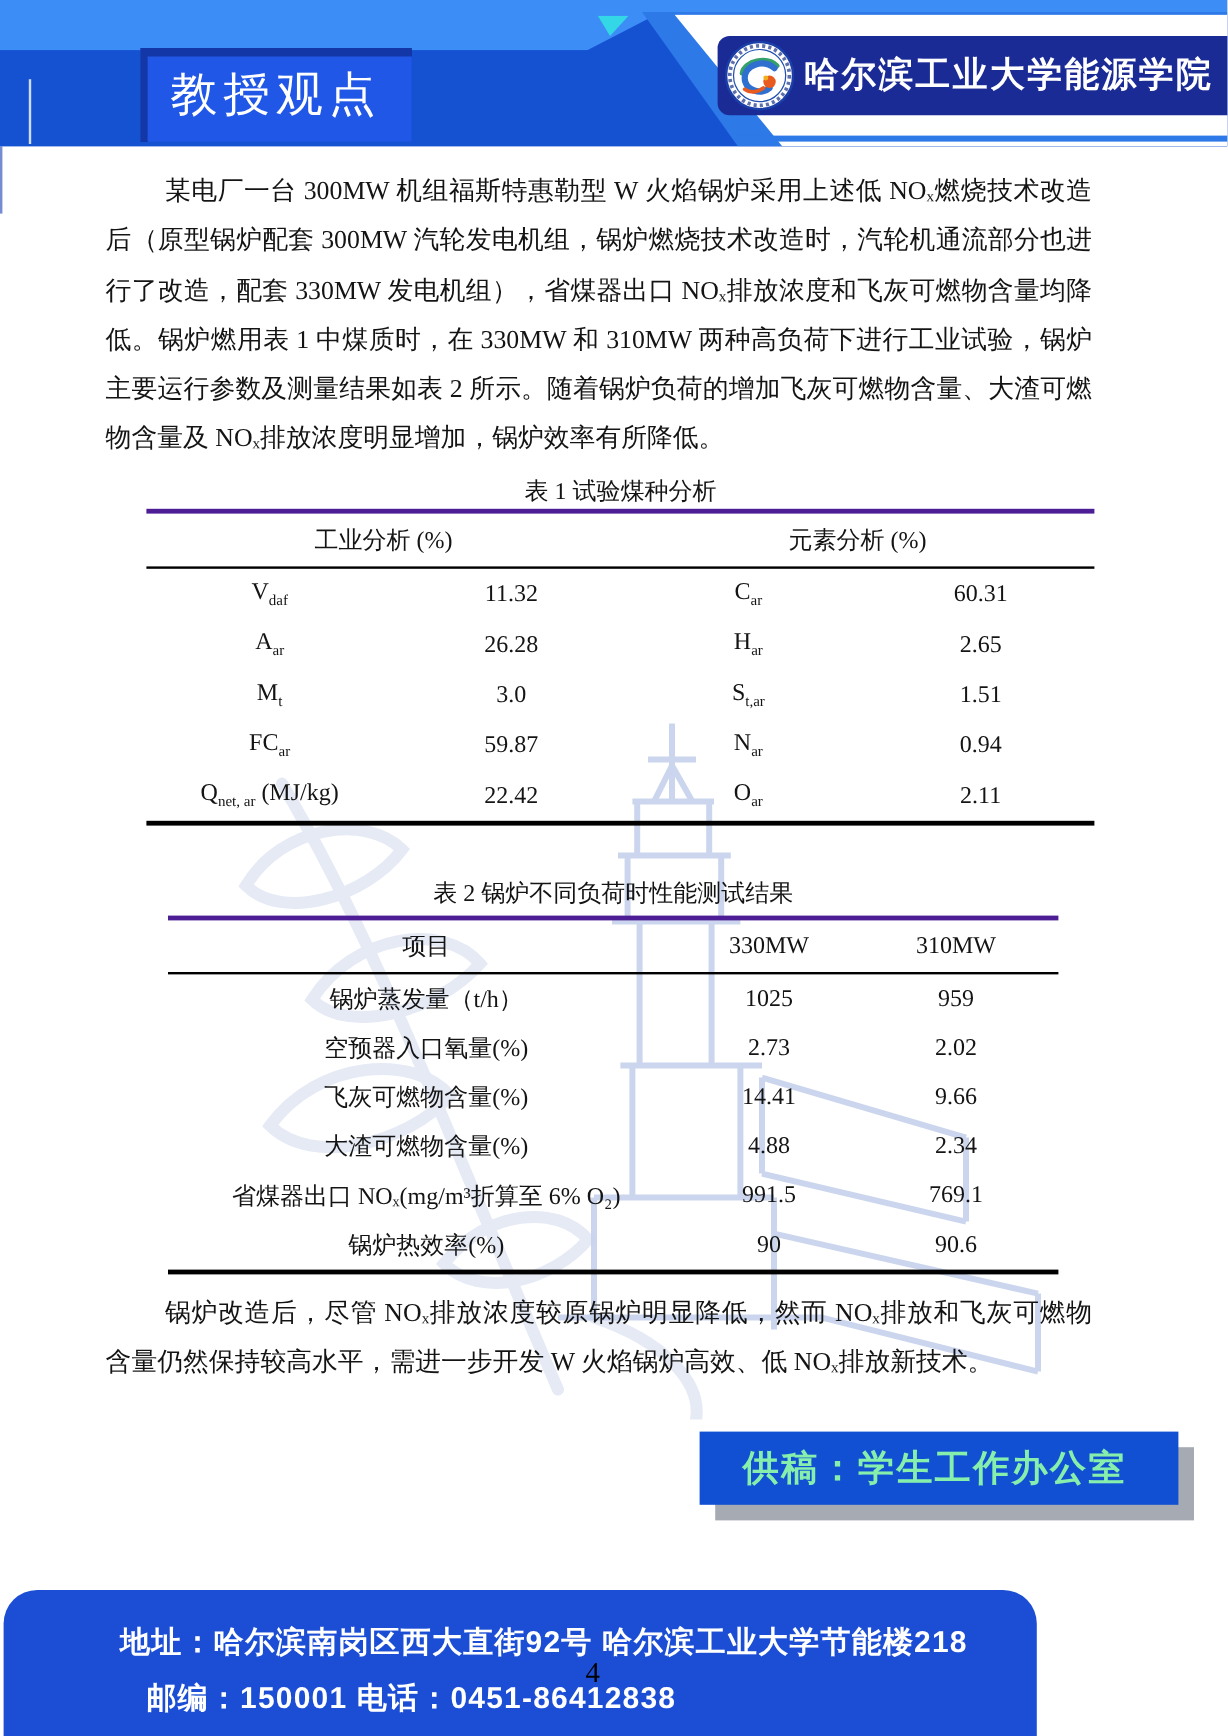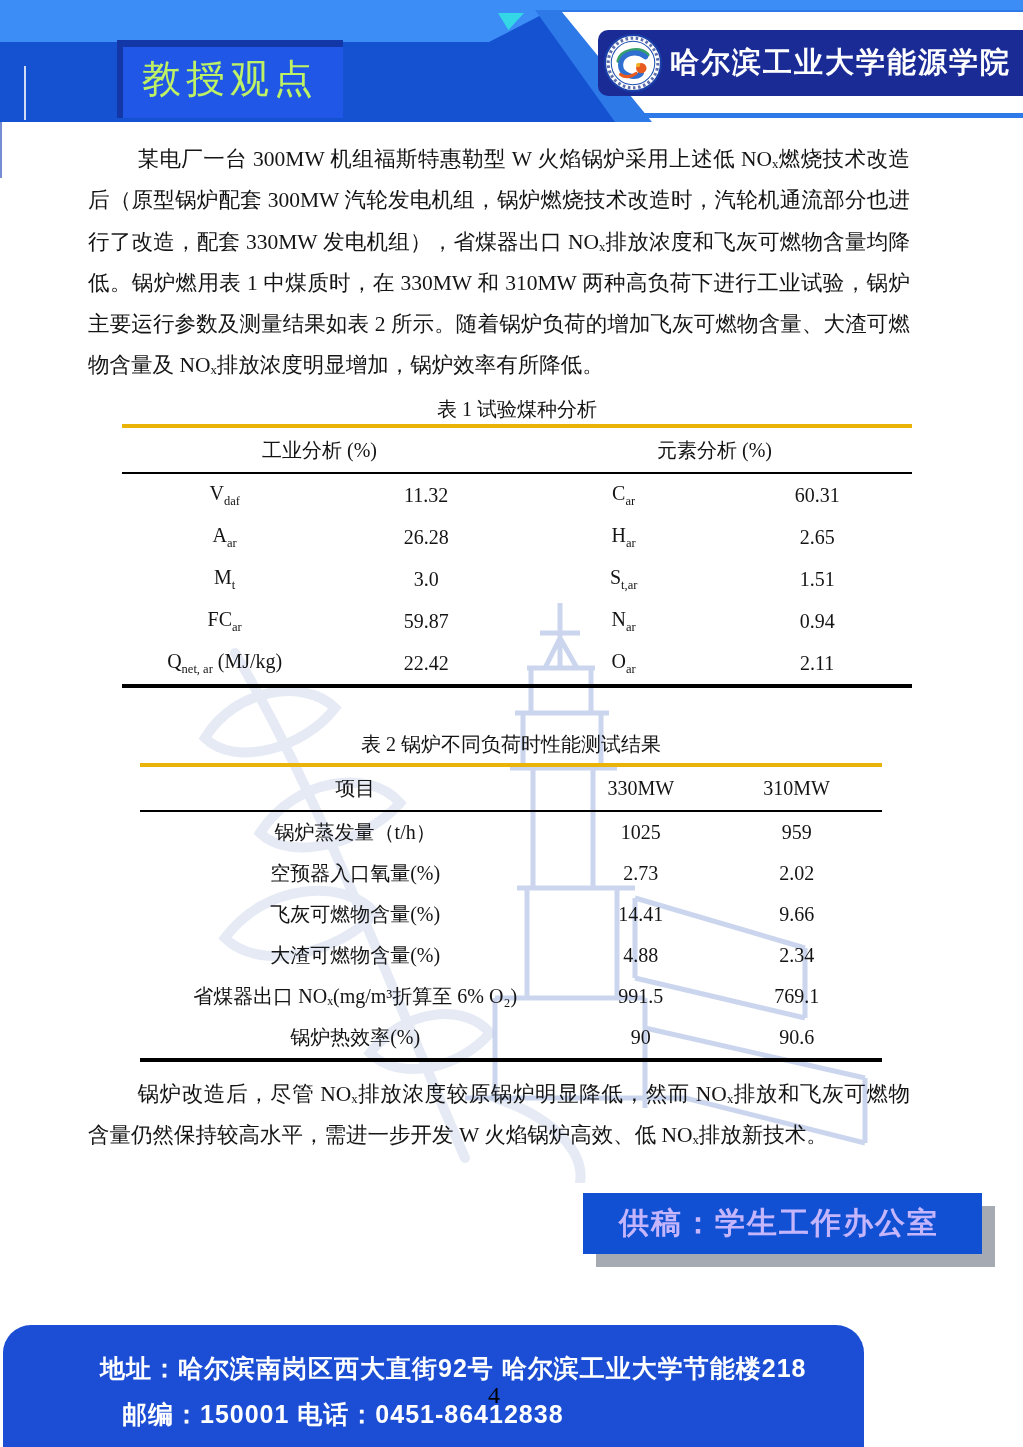--- a/index.html
+++ b/index.html
@@ -17,57 +17,57 @@
   .swoosh-underline{position:absolute;left:615px;top:113px;width:408px;height:5px;background:#2d79e8;}
   .cyan-accent{position:absolute;left:498px;top:13px;width:26px;height:17px;background:#34d7e5;
         clip-path:polygon(0 0,100% 0,40% 100%);}
   .navy-band{position:absolute;left:598px;top:30px;width:454px;height:66px;background:#1a2b96;
         border-radius:10px 0 0 10px;display:flex;align-items:center;}
   .navy-band .org{color:#fff;font-family:"Liberation Sans","DejaVu Sans",sans-serif;
         font-weight:700;font-size:29px;letter-spacing:2px;margin-left:8px;white-space:nowrap;}
   .logo{margin-left:6px;flex:0 0 58px;height:58px;}
   .title-box{position:absolute;left:117px;top:40px;width:226px;height:78px;background:#2057e7;
         box-shadow:inset 6px 7px 0 rgba(10,30,115,.55);display:flex;align-items:center;justify-content:center;}
-  .title-box span{color:#bef264;font-family:"Liberation Sans","DejaVu Sans",sans-serif;
+  .title-box span{color:#ffffff;font-family:"Liberation Sans","DejaVu Sans",sans-serif;
         font-size:39px;letter-spacing:5px;font-weight:400;}
   .white-tick{position:absolute;left:24px;top:66px;width:2px;height:54px;background:#e4ebf8;opacity:.9;}
   .left-edge-mark{position:absolute;left:0;top:122px;width:2px;height:56px;background:#3a5bc0;opacity:.7;z-index:2;}
 
   
   .watermark{position:absolute;left:165px;top:598px;width:720px;height:585px;z-index:0;opacity:.5;}
 
   
   .para{position:absolute;left:88px;width:822px;margin:0;font-size:21.5px;line-height:41.3px;
         text-align:justify;text-indent:2.3em;z-index:1;}
   .p1{top:139px;}
   .p2{top:1074px;}
 
   
   .tcaption{position:absolute;text-align:center;font-size:20px;z-index:1;}
   .t1cap{left:122px;top:396px;width:790px;}
   .t2cap{left:140px;top:731px;width:742px;}
 
-  .tbl{position:absolute;z-index:1;border-top:4px solid #eab308;border-bottom:4px solid #000;font-size:20px;}
+  .tbl{position:absolute;z-index:1;border-top:4px solid #4c1d95;border-bottom:4px solid #000;font-size:20px;}
   .tbl .thead{display:grid;align-items:center;border-bottom:2px solid #000;}
   .tbl .trow{display:grid;align-items:center;}
   .tbl .cell{text-align:center;white-space:nowrap;}
   sub{font-size:12.5px;}
 
   .table1{left:122px;top:424px;width:790px;}
   .table1 .thead{grid-template-columns:50% 50%;height:44px;}
   .table1 .trow{grid-template-columns:26% 25% 25% 24%;height:42px;}
 
   .table2{left:140px;top:763px;width:742px;}
   .table2 .thead{grid-template-columns:58% 19% 23%;height:43px;}
   .table2 .trow{grid-template-columns:58% 19% 23%;height:41px;}
 
   
   .banner{position:absolute;left:583px;top:1193px;width:399px;height:61px;background:#1150d2;
         box-shadow:13px 13px 0 #a6abb3;display:flex;align-items:center;z-index:2;}
-  .banner span{color:#c4b5fd;font-family:"Liberation Sans","DejaVu Sans",sans-serif;font-weight:700;
+  .banner span{color:#86efac;font-family:"Liberation Sans","DejaVu Sans",sans-serif;font-weight:700;
         font-size:30px;letter-spacing:2px;padding-left:36px;}
 
   
   .footer{position:absolute;left:3px;top:1325px;width:861px;height:122px;background:#1b4ed4;
         border-radius:28px 28px 0 0;z-index:2;}
   .footer .fline{position:absolute;left:97px;color:#fff;white-space:nowrap;
         font-family:"Liberation Sans","DejaVu Sans",sans-serif;font-weight:700;font-size:25px;letter-spacing:1px;}
   .fl1{top:27px;}
   .fl2{top:73px;margin-left:22px;}
   .page-num{position:absolute;left:488px;top:1382px;font-size:24px;color:#000;z-index:4;

